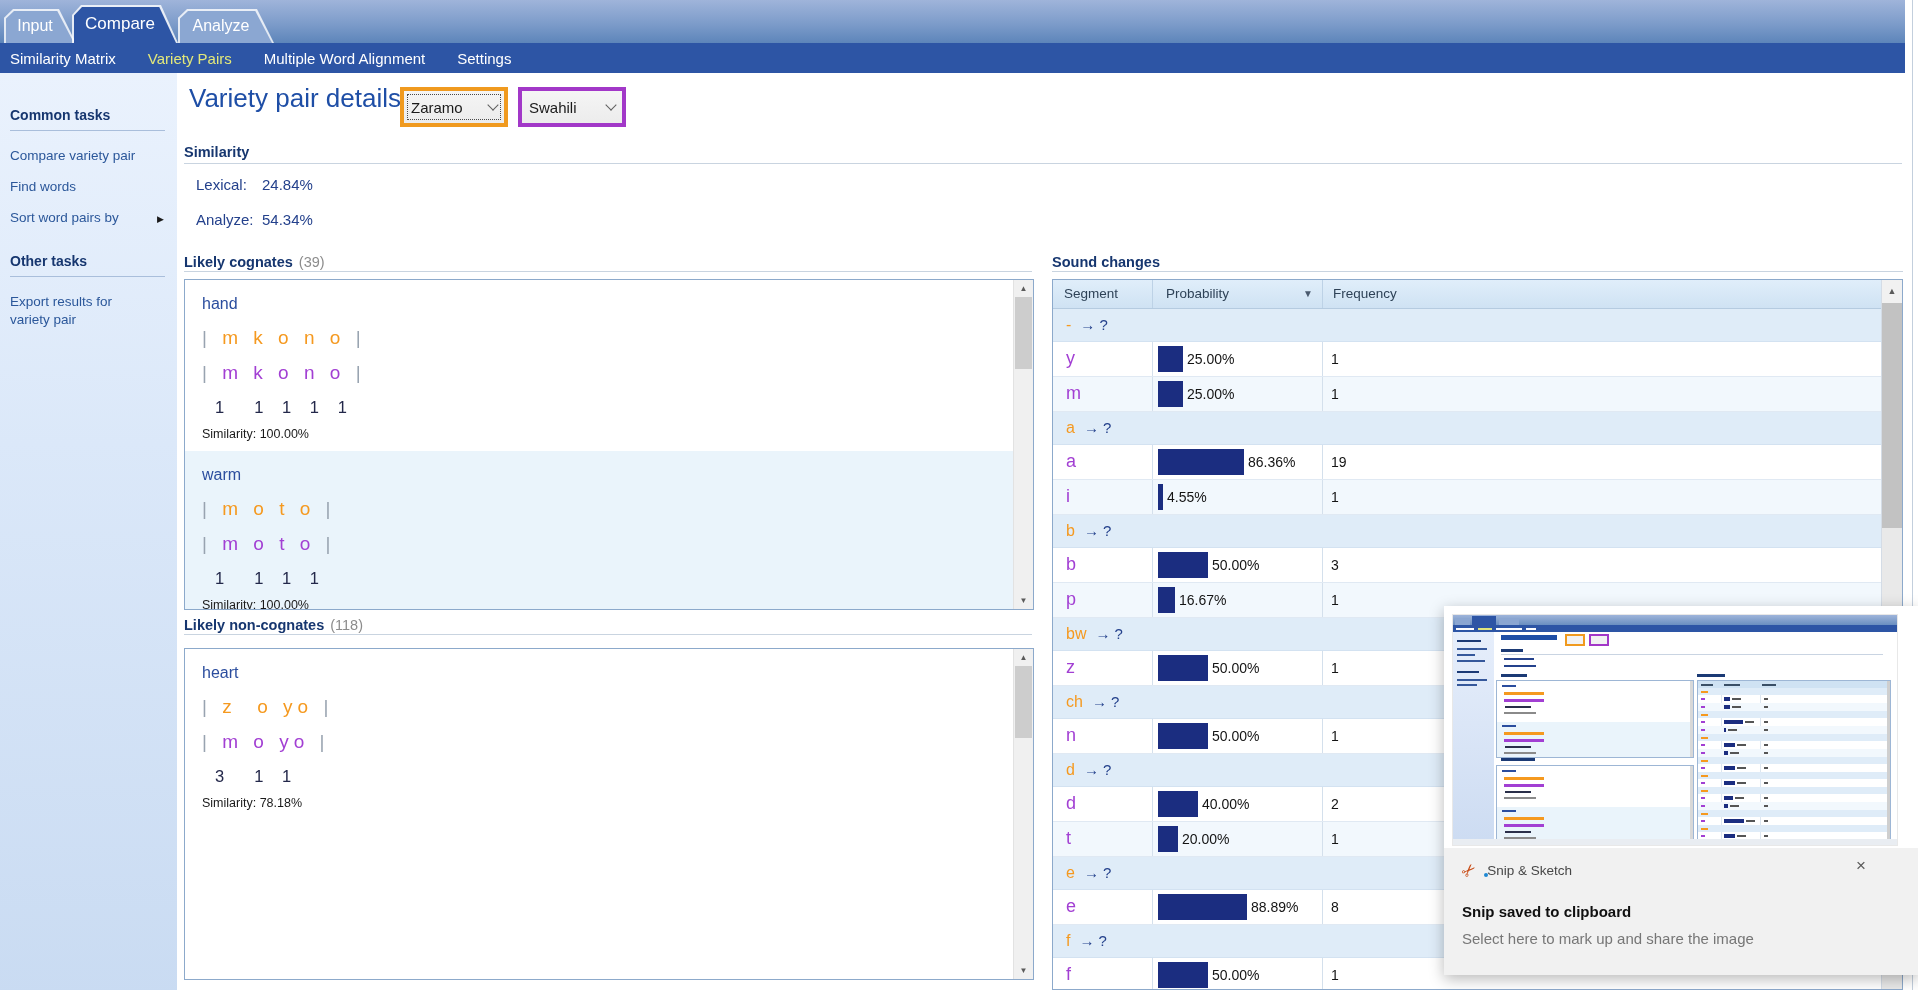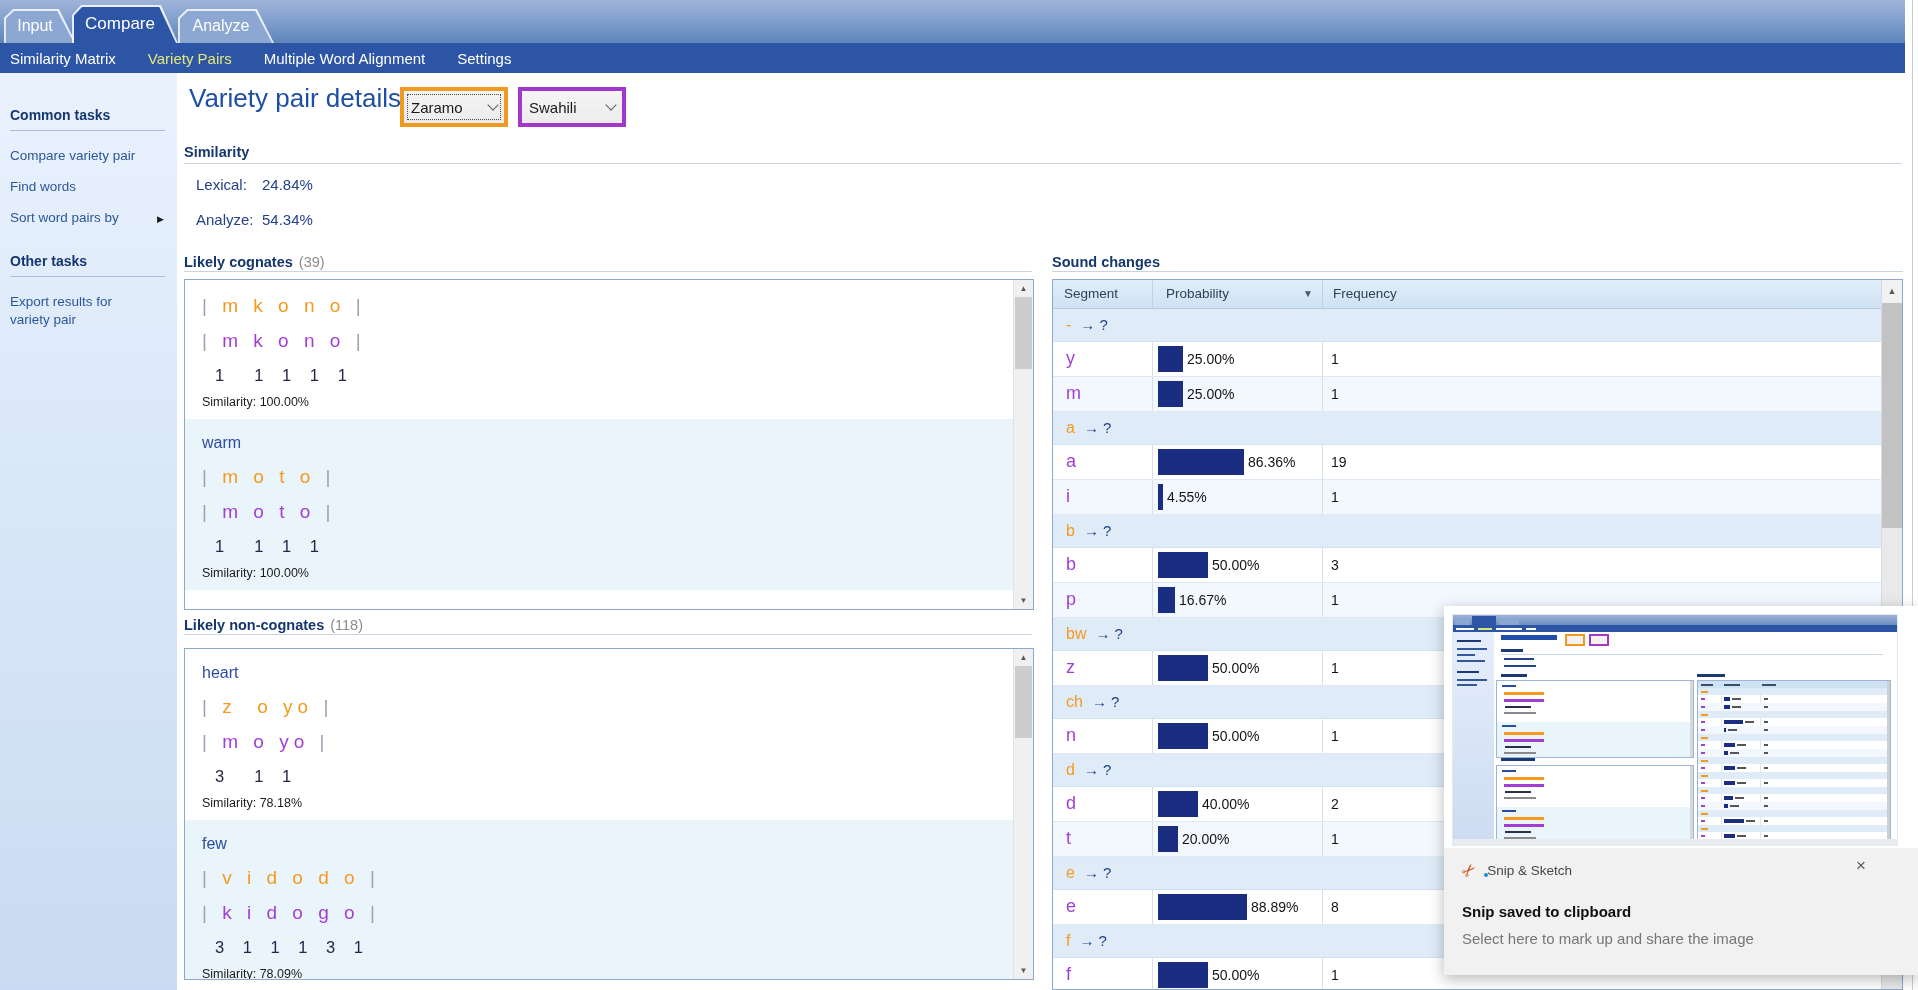--- a/index.html
+++ b/index.html
@@ -174,20 +174,21 @@
     <span class="lab">Analyze:</span><span>54.34%</span>
   </div>
 
   <div class="sec-head" style="left:7px;top:181px;">
     <span>Likely cognates</span><span class="sec-count">(39)</span>
   </div>
   <div class="rule" style="left:7px;top:198px;width:848px;"></div>
   <div class="panel" style="left:7px;top:206px;width:848px;height:329px;">
     <div class="panel-content" id="cog-entries">
         <div class="entry">
+          <div class="gloss">hand</div>
           <div class="segrow v1"><span class="pipe">| </span><span class="segs">m k o n o</span><span class="pipe"> |</span></div>
           <div class="segrow v2"><span class="pipe">| </span><span class="segs">m k o n o</span><span class="pipe"> |</span></div>
           <div class="scores">1  1 1 1 1</div>
           <div class="simtxt">Similarity: 100.00%</div>
         </div>
         <div class="entry alt">
           <div class="gloss">warm</div>
           <div class="segrow v1"><span class="pipe">| </span><span class="segs">m o t o</span><span class="pipe"> |</span></div>
           <div class="segrow v2"><span class="pipe">| </span><span class="segs">m o t o</span><span class="pipe"> |</span></div>
           <div class="scores">1  1 1 1</div>
@@ -206,27 +207,20 @@
   </div>
   <div class="rule" style="left:7px;top:561px;width:848px;"></div>
   <div class="panel" style="left:7px;top:575px;width:848px;height:330px;">
     <div class="panel-content" id="noncog-entries">
         <div class="entry">
           <div class="gloss">heart</div>
           <div class="segrow v1"><span class="pipe">| </span><span class="segs">z  o yo</span><span class="pipe"> |</span></div>
           <div class="segrow v2"><span class="pipe">| </span><span class="segs">m o yo</span><span class="pipe"> |</span></div>
           <div class="scores">3  1 1</div>
           <div class="simtxt">Similarity: 78.18%</div>
-        </div>
-        <div class="entry alt">
-          <div class="gloss">few</div>
-          <div class="segrow v1"><span class="pipe">| </span><span class="segs">v i d o d o</span><span class="pipe"> |</span></div>
-          <div class="segrow v2"><span class="pipe">| </span><span class="segs">k i d o g o</span><span class="pipe"> |</span></div>
-          <div class="scores">3 1 1 1 3 1</div>
-          <div class="simtxt">Similarity: 78.09%</div>
         </div>
       </div>
     <div class="panel-scroll">
       <div class="ps-btn up">▲</div>
       <div class="ps-thumb"></div>
       <div class="ps-btn down">▼</div>
     </div>
   </div>
 
   <div class="sec-head" style="left:875px;top:181px;">Sound changes</div>

